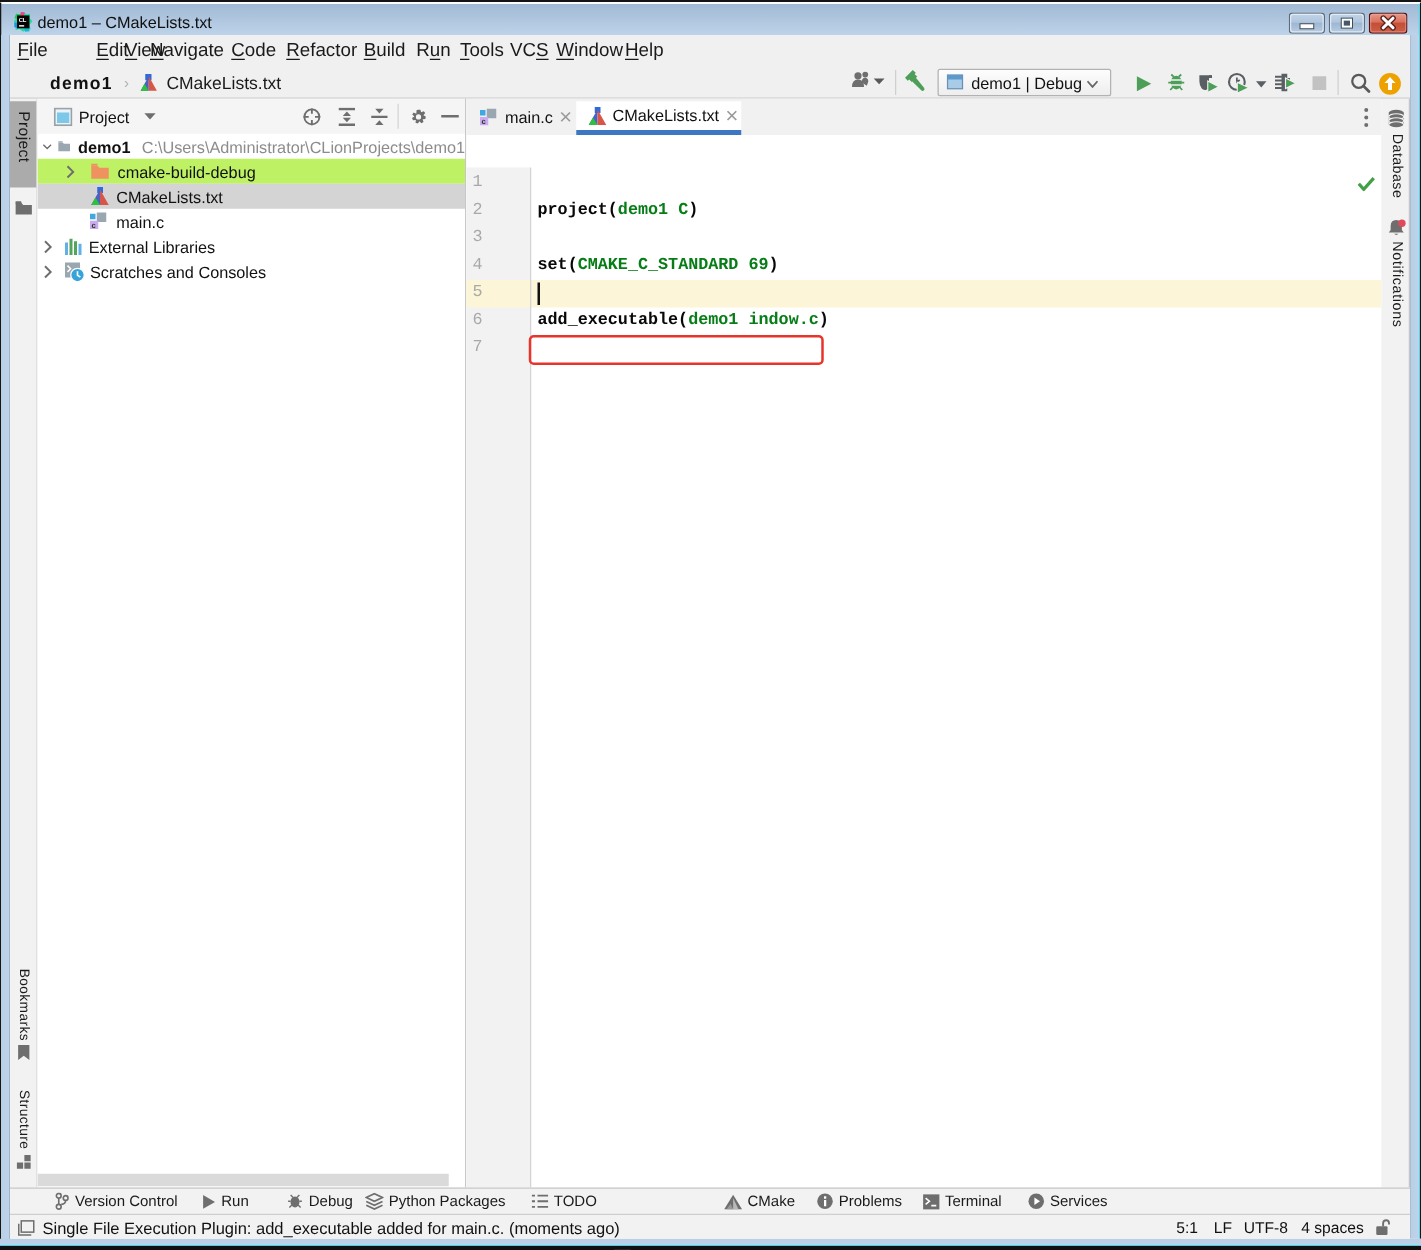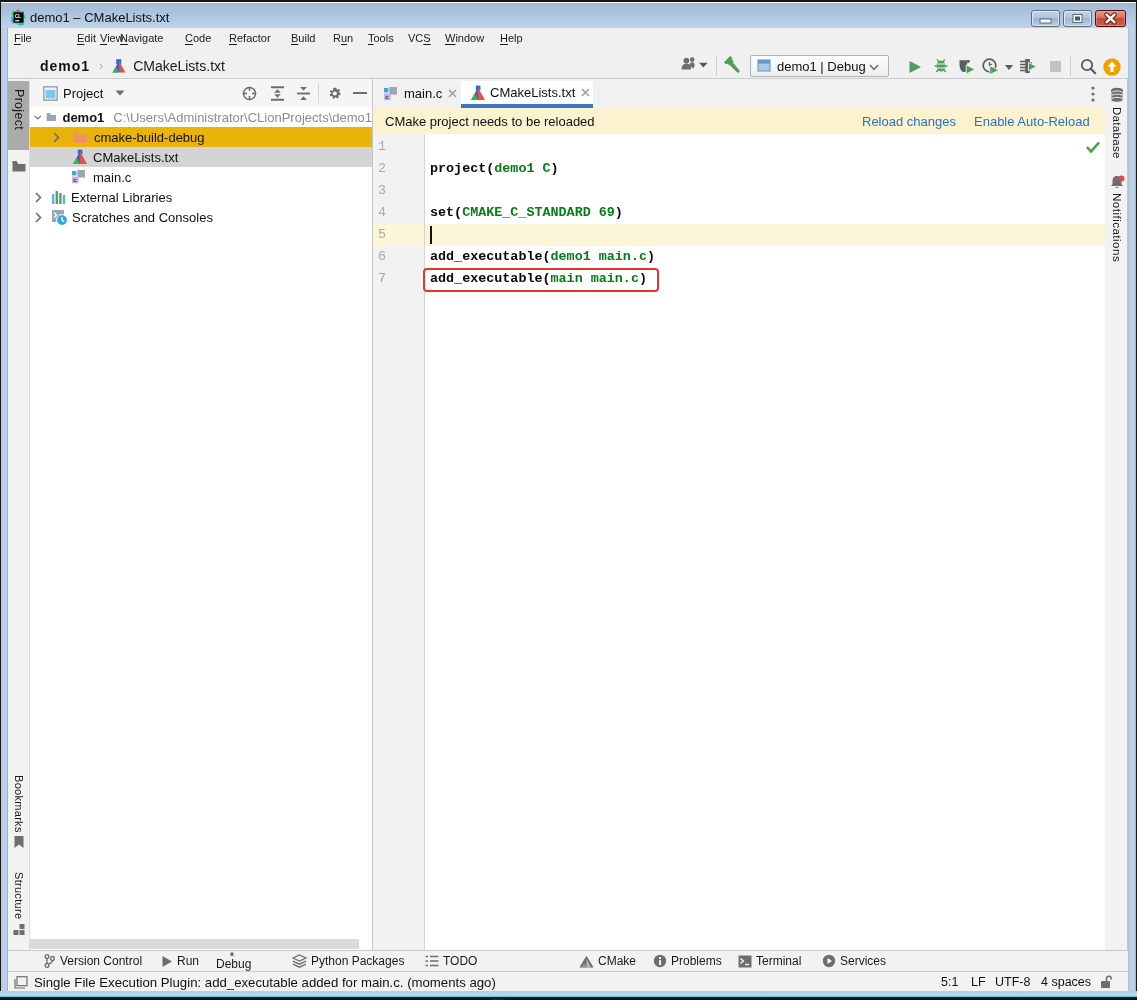--- a/index.html
+++ b/index.html
@@ -18,21 +18,21 @@
   background:linear-gradient(to bottom,#b9cfe6 0,#bdd2e8 5px,#44d4ea 5px,#44d4ea 6px,#101010 6px,#101010 9px); }
 
 #title-ico { left:11px; top:9px; width:15px; height:17px; }
 #title-text { left:30px; top:10px; font-size:13px; color:#101010; }
 .winbtn { top:10px; height:17px; border-radius:2px; }
 #btn-min { left:1031px; width:29px; }
 #btn-max { left:1063px; width:29px; }
 #btn-close { left:1095px; width:31px; }
 
 
-#menubar { left:8px; top:28px; width:1120px; height:24px; background:#f0f0f0; font-size:11px; }
+#menubar { left:8px; top:28px; width:1120px; height:24px; background:#f0f0f0; font-size:15px; }
 #menubar span { position:absolute; top:4px; color:#1a1a1a; }
 #menubar u { text-decoration:underline; text-underline-offset:2px; }
 
 
 #navbar { left:8px; top:52px; width:1120px; height:27px; background:#f0f0f0; border-bottom:1px solid #cbcbcb; }
 #crumbs { left:32px; top:4px; height:19px; display:flex; align-items:center; font-size:14px; }
 #crumbs .b { font-weight:bold; color:#111; letter-spacing:1px; }
 #crumbs .sep { color:#b0b0b0; margin:0 5px; font-size:12px; }
 
 
@@ -276,21 +276,21 @@
     <svg style="margin-left:4px;" width="11" height="7" viewBox="0 0 11 7">
         <path d="M1 1 L5.5 5.5 L10 1" stroke="#6e6e6e" stroke-width="1.6" fill="none"></path>
       </svg>
     <svg style="margin-left:4px;" width="16" height="14" viewBox="0 0 16 14">
         <path d="M1 2.5 L1 13 L15 13 L15 4.2 L7.5 4.2 L6 2.5 Z" fill="#9aa7b0"></path>
         <path d="M1 1 L6 1 L6 2.5 L1 2.5 Z" fill="#9aa7b0"></path>
       </svg>
     <span class="txt" style="margin-left:6px;font-weight:bold;">demo1</span>
     <span style="margin-left:9px;color:#8c8c8c;">C:\Users\Administrator\CLionProjects\demo1</span>
   </div>
-  <div class="trow" style="top:48px;background:#eab308;">
+  <div class="trow" style="top:48px;background:#bef264;">
     <svg style="margin-left:23px;" width="7" height="11" viewBox="0 0 7 11">
         <path d="M1 1 L5.5 5.5 L1 10" stroke="#6e6e6e" stroke-width="1.6" fill="none"></path>
       </svg>
     <svg style="margin-left:12px;" width="16" height="14" viewBox="0 0 16 14">
         <path d="M1 2.5 L1 13 L15 13 L15 4.2 L7.5 4.2 L6 2.5 Z" fill="#ee9360"></path>
         <path d="M1 1 L6 1 L6 2.5 L1 2.5 Z" fill="#ee9360"></path>
       </svg>
     <span class="txt" style="margin-left:6px;">cmake-build-debug</span>
   </div>
   <div class="trow" style="top:68px;background:#d4d4d4;">
@@ -366,40 +366,34 @@
             <path d="M1 1 L8 8 M8 1 L1 8" stroke="#9a9a9a" stroke-width="1.4"></path>
           </svg>
       </div>
     </div>
     <svg class="abs" style="left:718px;top:7px;" width="4" height="16" viewBox="0 0 4 16">
         <circle cx="2" cy="2" r="1.6" fill="#6e6e6e"></circle>
         <circle cx="2" cy="8" r="1.6" fill="#6e6e6e"></circle>
         <circle cx="2" cy="14" r="1.6" fill="#6e6e6e"></circle>
       </svg>
   </div>
-  <div id="banner" class="abs">
-    <span style="margin-left:12px;color:#111;">CMake project needs to be reloaded</span>
-    <span class="abs" style="left:489px;color:#2a72c4;">Reload changes</span>
-    <span class="abs" style="left:601px;color:#2a72c4;">Enable Auto-Reload</span>
-  </div>
   <div id="codearea" class="abs">
     <div class="abs" style="left:0;top:0;width:51px;height:816px;background:#f2f2f2;"></div>
     <div id="caretrow" class="abs"></div>
     <div id="gutterline" class="abs"></div>
     <div class="lnum" style="top:2px;">1</div>
     <div class="lnum" style="top:24px;">2</div>
     <div class="lnum" style="top:46px;">3</div>
     <div class="lnum" style="top:68px;">4</div>
     <div class="lnum" style="top:90px;">5</div>
     <div class="lnum" style="top:112px;">6</div>
     <div class="lnum" style="top:134px;">7</div>
     <div class="cline" style="top:24px;">project(<span class="kw">demo1 C</span>)</div>
     <div class="cline" style="top:68px;">set(<span class="kw">CMAKE_C_STANDARD 69</span>)</div>
-    <div class="cline" style="top:112px;">add_executable(<span class="kw">demo1 main.c</span>)</div>
-    <div class="cline" style="top:134px;">add_executable(<span class="kw">main main.c</span>)</div>
+    <div class="cline" style="top:112px;">add_executable(<span class="kw">demo1 indow.c</span>)</div>
     <div class="abs" style="left:57px;top:92px;width:2px;height:18px;background:#111;"></div>
     <div class="abs" style="left:50px;top:134px;width:235.5px;height:24px;border:2.5px solid #e8342b;border-radius:4px;"></div>
     <svg class="abs" style="left:713px;top:7px;" width="14" height="12" viewBox="0 0 14 12">
         <path d="M1 6 L5 10.5 L13 1.5" stroke="#43a047" stroke-width="2.6" fill="none"></path>
       </svg>
   </div>
 </div>
 
 <div id="rstripe" class="abs">
   <svg class="abs" style="left:3px;top:8px;" width="16" height="16" viewBox="0 0 16 16">
@@ -427,21 +421,21 @@
         <path d="M4 4.5 L4 9.5 M9.5 6.3 Q9.5 9 6 9.5" fill="none" stroke="#6e6e6e" stroke-width="1.3"></path>
       </svg>
     <span>Version Control</span>
   </div>
   <div class="twitem" style="left:153px;">
     <svg width="12" height="13" viewBox="0 0 12 13">
         <path d="M1.5 1 L11 6.5 L1.5 12 Z" fill="#6e6e6e"></path>
       </svg>
     <span>Run</span>
   </div>
-  <div class="twitem" style="left:208px;flex-direction:column;">
+  <div class="twitem" style="left:221px;">
     <svg width="14" height="14" viewBox="0 0 14 14">
         <g stroke="#6e6e6e" stroke-width="1.1" fill="none">
           <path d="M3.5 2 L5.5 4 M10.5 2 L8.5 4 M1.5 7 L3.5 7 M10.5 7 L12.5 7 M2.5 12 L4.5 10 M11.5 12 L9.5 10"></path>
         </g>
         <ellipse cx="7" cy="7.5" rx="3.6" ry="4.4" fill="#6e6e6e"></ellipse>
       </svg>
     <span>Debug</span>
   </div>
   <div class="twitem" style="left:284px;">
     <svg width="15" height="14" viewBox="0 0 15 14">

